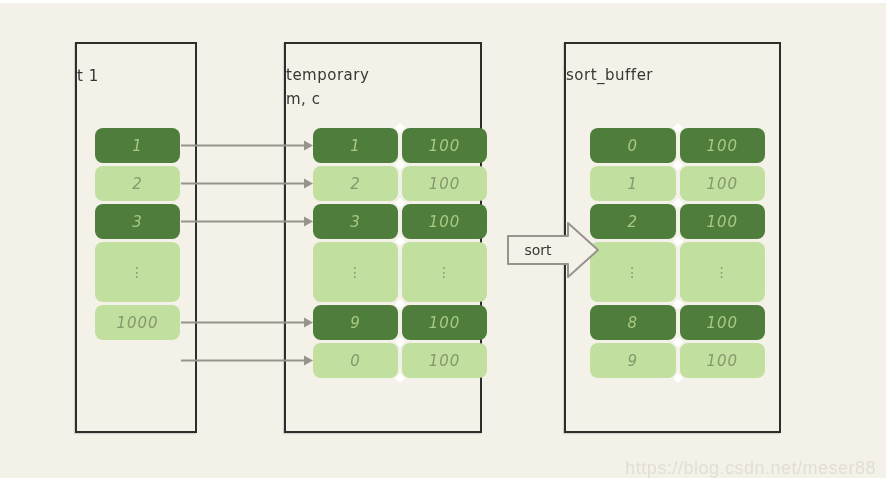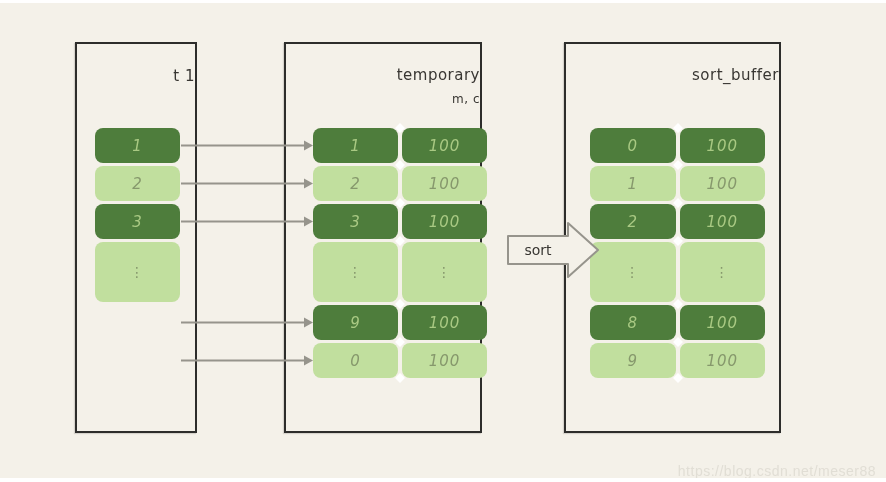--- a/index.html
+++ b/index.html
@@ -23,25 +23,25 @@
     position:absolute; top:42px; height:391px; box-sizing:border-box;
     border:2px solid var(--box-border);
     box-shadow:-1px 1px 1px rgba(0,0,0,0.12);
     background:transparent;
   }
   .box-t1{left:75px; width:122px;}
   .box-temp{left:284px; width:198px;}
   .box-sort{left:564px; width:217px;}
 
   .box-title{
-    position:absolute; top:19px; left:0; right:0; text-align:right;
+    position:absolute; top:19px; left:0; right:0; text-align:left;
     color:var(--title-text); font-size:15px; letter-spacing:.5px; line-height:25px;
   }
   .box-t1 .box-title{top:20px;}
-  .box-subtitle{font-size:12px; line-height:23px;}
+  .box-subtitle{font-size:15px; line-height:23px;}
 
   .rows{position:absolute; display:flex; flex-direction:column; gap:3px; top:84px;}
   .rows-t1{left:18px; width:85px;}
   .rows-temp{left:27px; width:174px;}
   .rows-sort{left:24px; width:175px;}
 
   .row{display:flex; gap:4px; height:35px; flex:0 0 auto;}
   .row.tall{height:60px;}
   .cell{
     flex:1; display:flex; align-items:center; justify-content:center;
@@ -60,21 +60,21 @@
 
   .sort-arrow-svg{position:absolute; left:506px; top:218px; pointer-events:none;}
   .sort-arrow-svg text{
     font-family:"DejaVu Sans", sans-serif; font-size:14px;
     fill:var(--title-text); text-anchor:middle;
   }
 
   .watermark{
     position:absolute; right:10px; bottom:3px;
     font-family:"Liberation Sans", sans-serif;
-    font-size:14px; color:var(--watermark); letter-spacing:.5px;
+    font-size:18px; color:var(--watermark); letter-spacing:.5px;
   }
 </style>
 </head>
 <body>
 
 <div class="page">
   <div class="edge top"></div>
 
   <div class="box box-t1">
     <div class="box-title">t 1</div>
@@ -83,20 +83,23 @@
           <div class="cell dark">1</div>
         </div>
         <div class="row">
           <div class="cell light">2</div>
         </div>
         <div class="row">
           <div class="cell dark">3</div>
         </div>
         <div class="row tall">
           <div class="cell light dots">⋮</div>
+        </div>
+        <div class="row">
+          <div class="cell light">1000</div>
         </div>
       </div>
   </div>
 
   <div class="box box-temp">
     <div class="box-title">
       <div>temporary</div>
       <div class="box-subtitle">m, c</div>
     </div>
     <div class="rows rows-temp">

